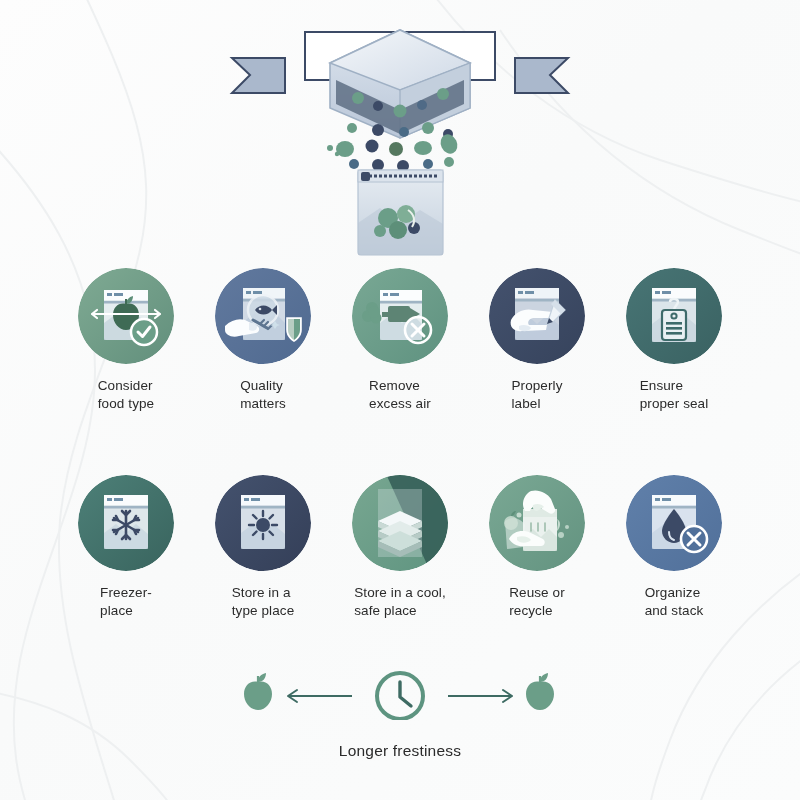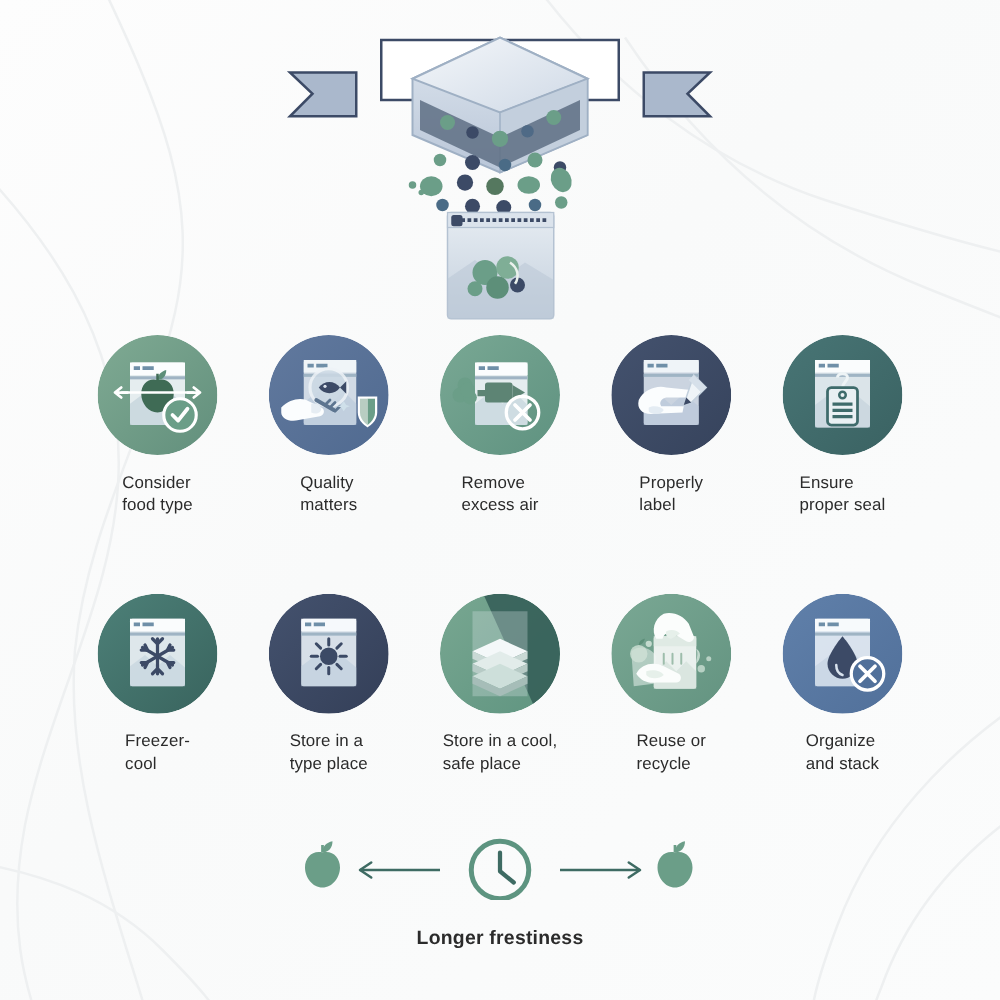--- a/index.html
+++ b/index.html
@@ -65,21 +65,20 @@
   }
 
   
   .footer {
     position: absolute;
     left: 0; top: 660px;
     width: 800px;
     display: flex;
     flex-direction: column;
     align-items: center;
-    font-weight: bold;
   }
   .footer-row {
     display: flex;
     align-items: center;
     justify-content: center;
     gap: 0px;
   }
   .footer-label {
     margin-top: 22px;
     font-size: 15.5px;
@@ -358,21 +357,21 @@
               <line x1="48" y1="36" x2="48" y2="64"></line>
               <line x1="36" y1="43" x2="60" y2="57"></line>
               <line x1="60" y1="43" x2="36" y2="57"></line>
               <path d="M48,40 L44,36 M48,40 L52,36 M48,60 L44,64 M48,60 L52,64"></path>
               <path d="M40,45 L35,45 M40,45 L38,41 M56,55 L61,55 M56,55 L58,59"></path>
               <path d="M56,45 L61,45 M56,45 L58,41 M40,55 L35,55 M40,55 L38,59"></path>
             </g>
           </svg>
         </div>
         <div class="cell-label">Freezer-
-cool</div>
+place</div>
       </div>
 
       <div class="cell">
         <div class="badge">
           <svg viewBox="0 0 96 96" xmlns="http://www.w3.org/2000/svg">
             <defs>
                 <linearGradient id="g7" x1="0" y1="0" x2="1" y2="1">
               <stop offset="0%" stop-color="#44526e"></stop>
                   <stop offset="100%" stop-color="#343f58"></stop>
                 </linearGradient>

